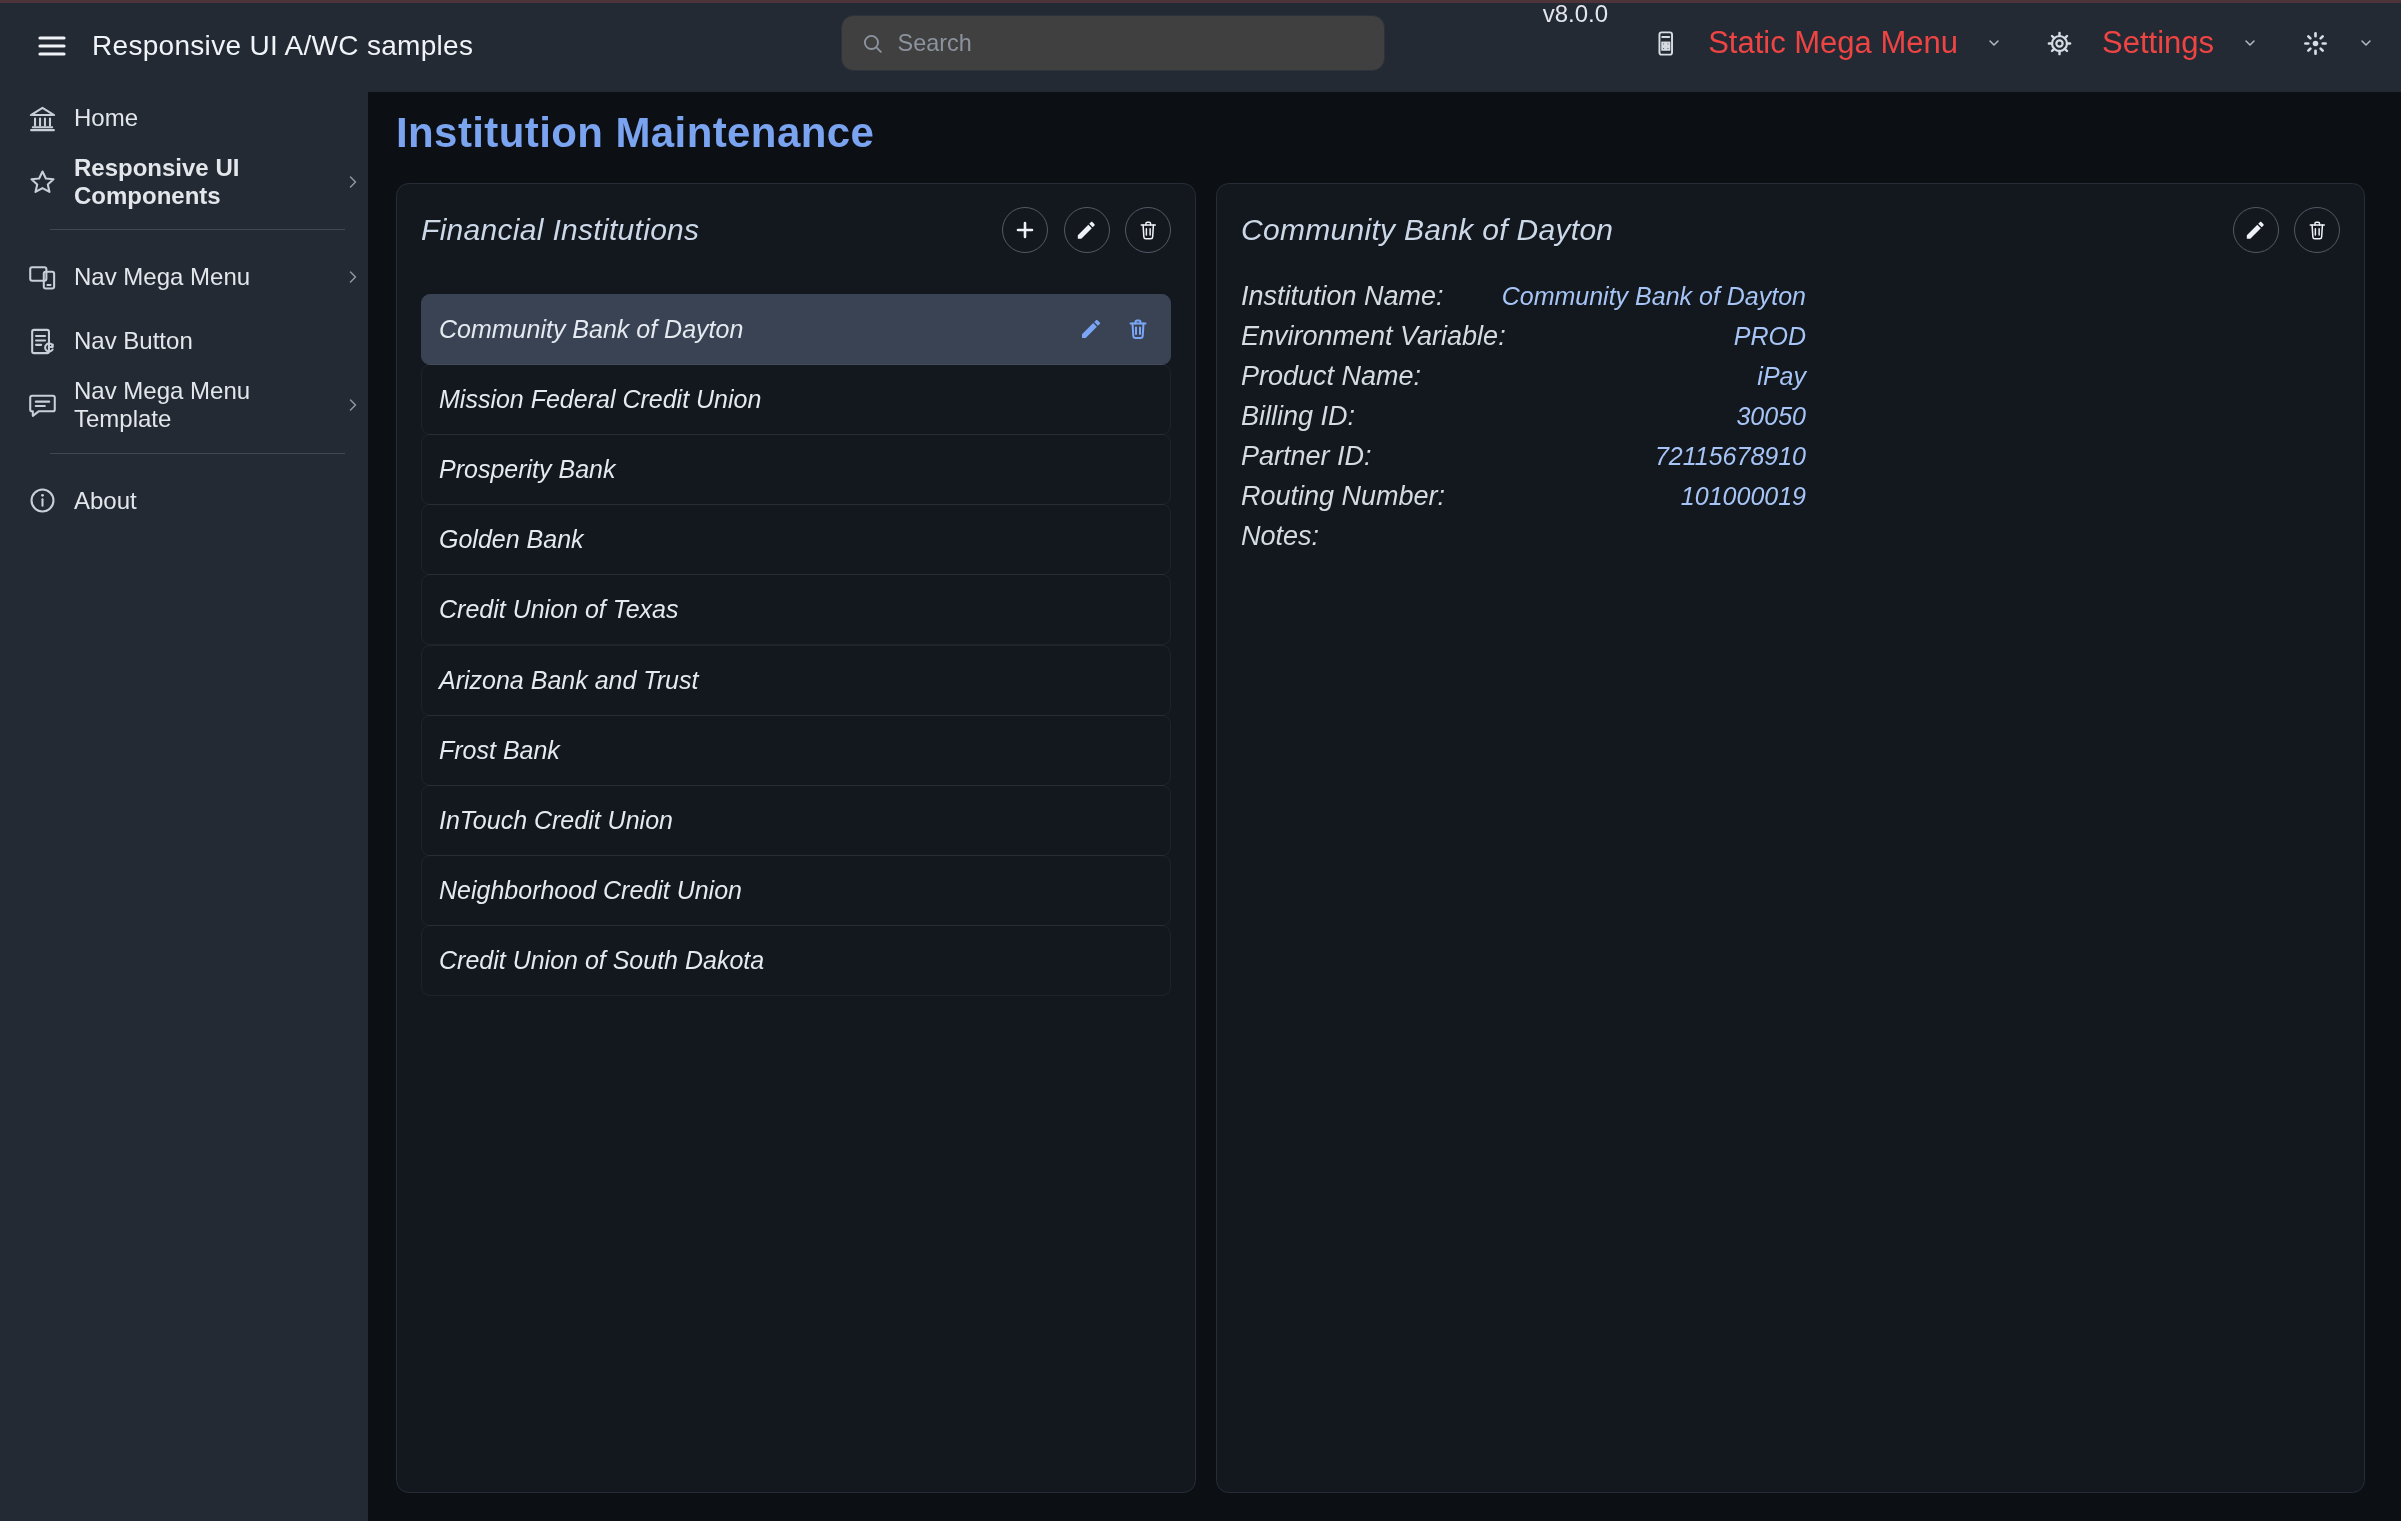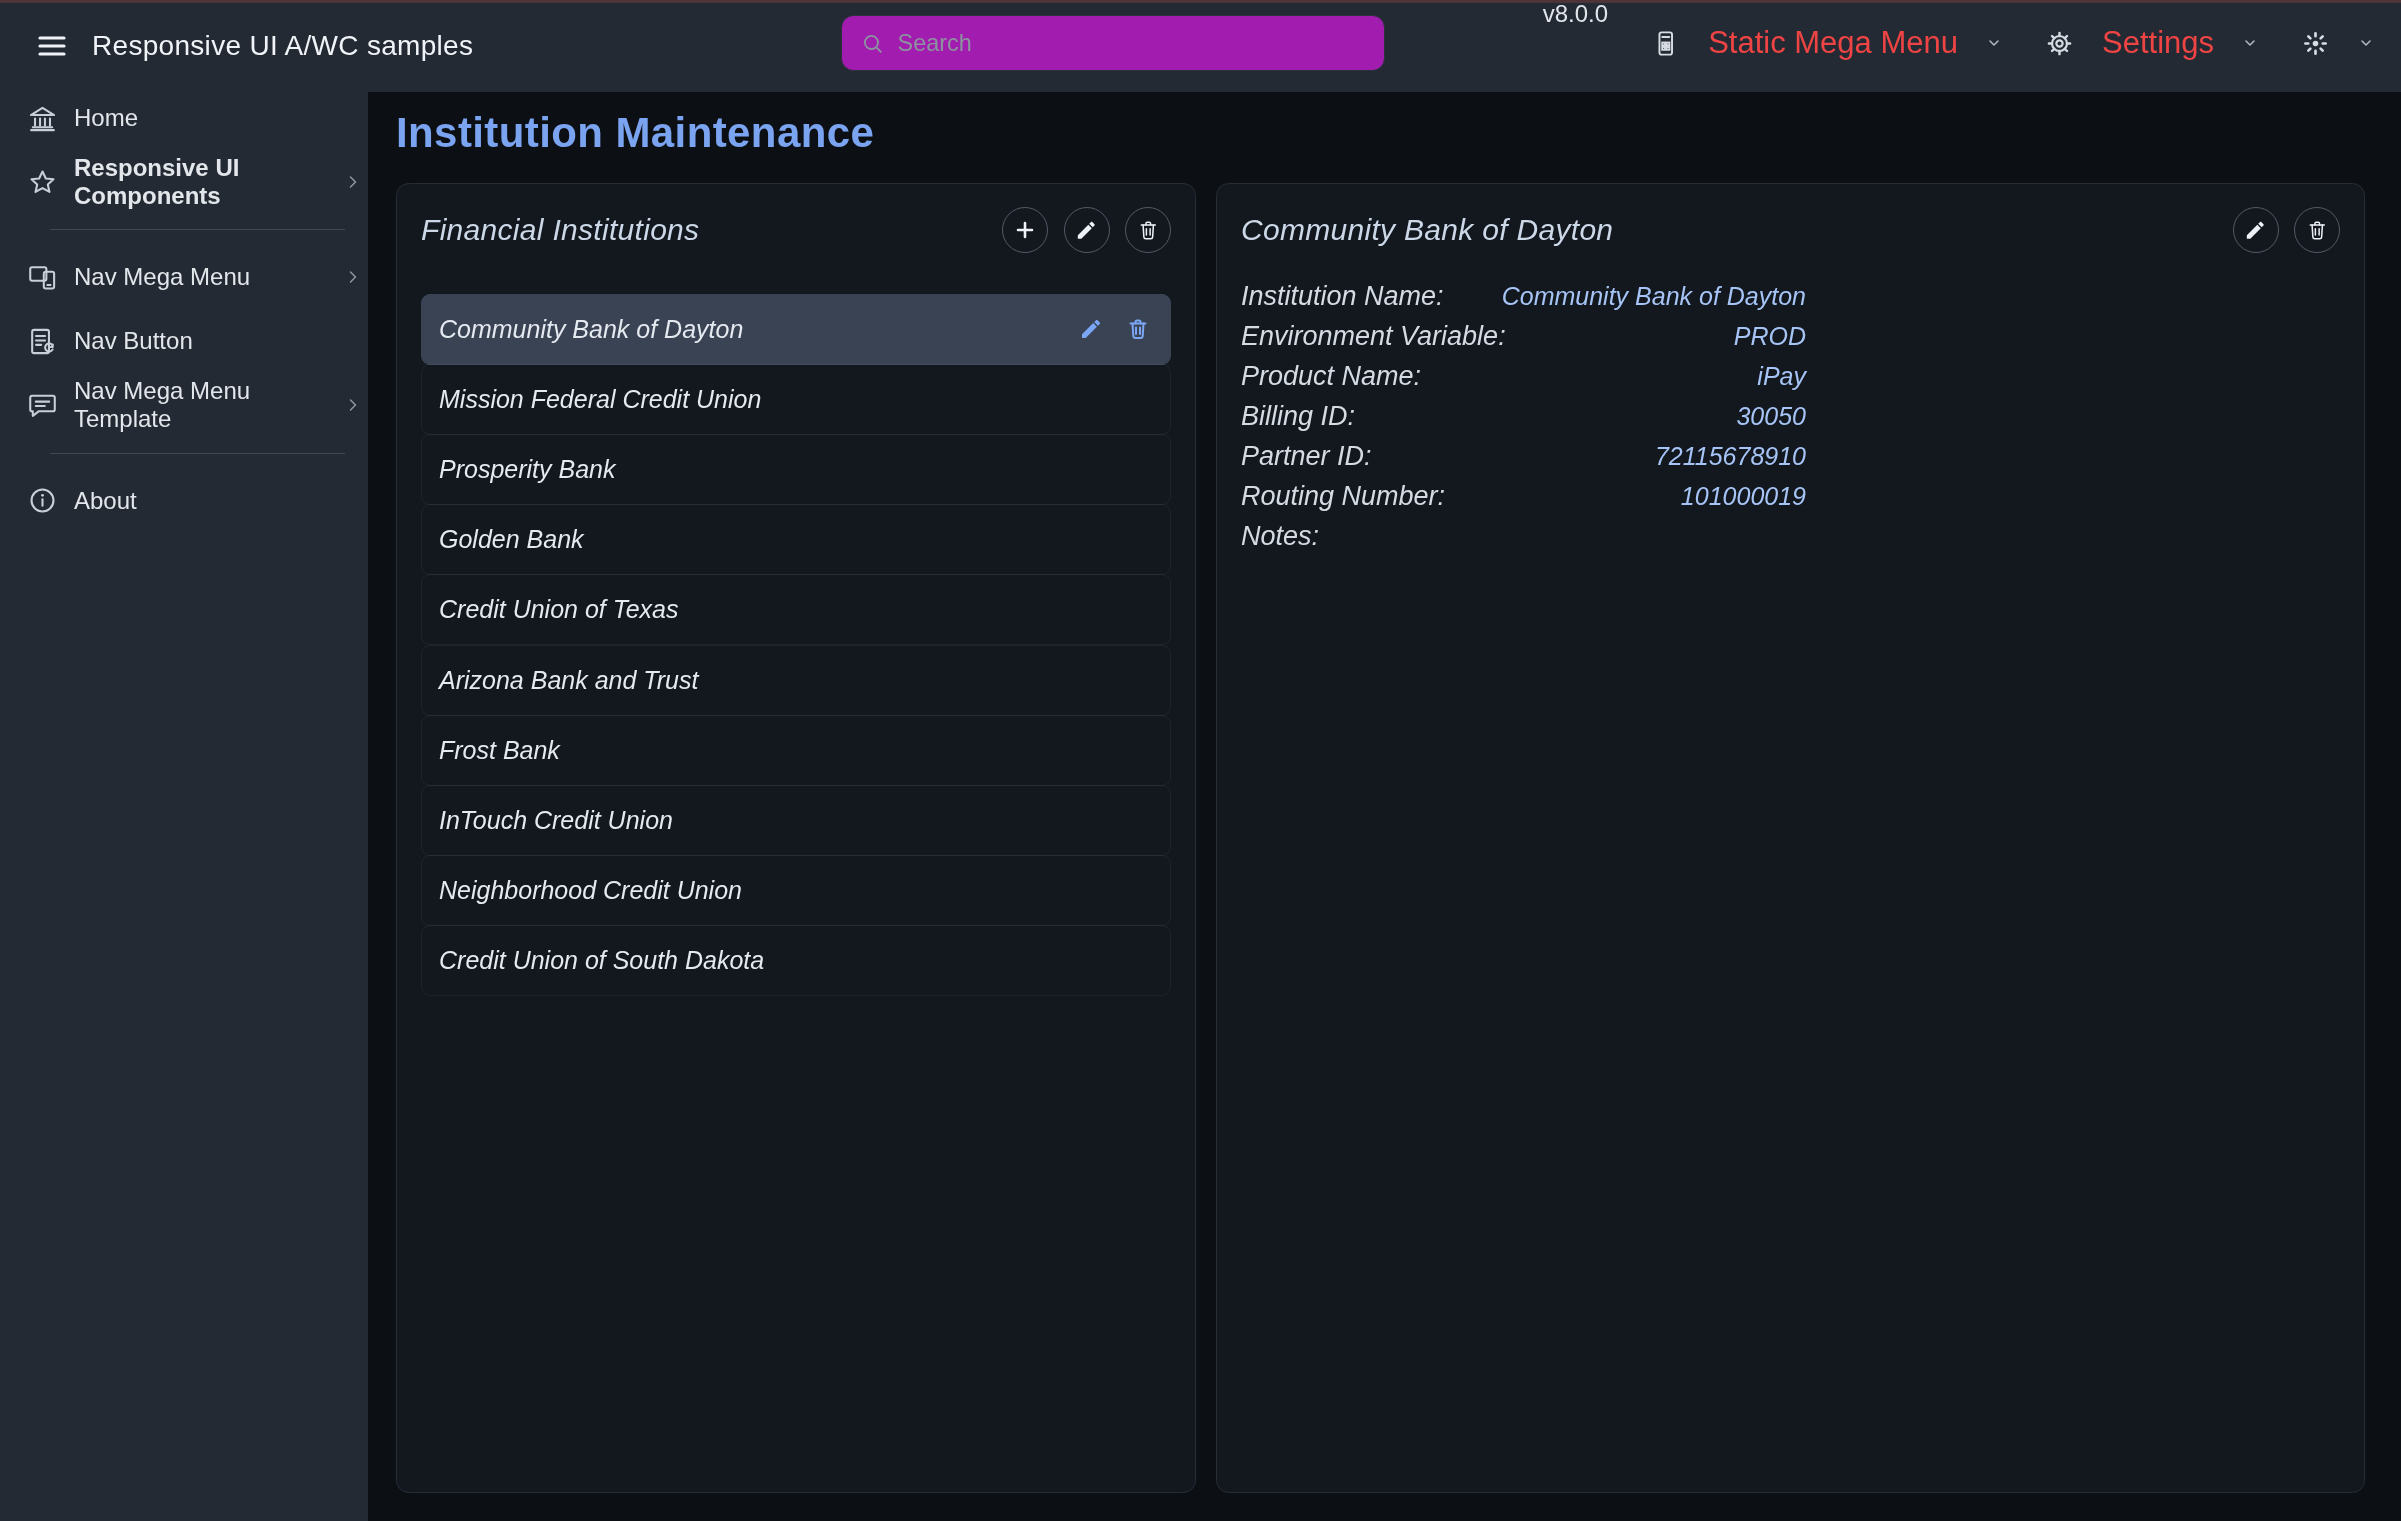--- a/index.html
+++ b/index.html
@@ -4,21 +4,21 @@
 <style>
   * { margin:0; padding:0; box-sizing:border-box; }
   html,body { width:2401px; height:1522px; background:#0c0f14; font-family:"Liberation Sans", sans-serif; overflow:hidden; }
   #app { position:relative; width:2401px; height:1522px; }
 
   
   .topbar { position:absolute; top:0; left:0; width:100%; height:92px; background:#232a33; display:flex; align-items:center; z-index:10; }
   .top-accent { position:absolute; top:0; left:0; width:100%; height:2.7px; background:#4d3438; }
   .hamburger { margin-left:27px; width:49px; height:49px; display:flex; align-items:center; justify-content:center; cursor:pointer; }
   .app-title { margin-left:16px; font-size:28px; color:#f0f3f7; font-weight:500; letter-spacing:0.3px; }
-  .searchbox { position:absolute; left:841px; top:15.3px; width:544px; height:56px; background:#a21caf; border:0.9px solid #2b323c; border-radius:12.6px; display:flex; align-items:center; padding:0 18px; gap:12.6px; }
+  .searchbox { position:absolute; left:841px; top:15.3px; width:544px; height:56px; background:#404040; border:0.9px solid #2b323c; border-radius:12.6px; display:flex; align-items:center; padding:0 18px; gap:12.6px; }
   .searchbox input { flex:1; background:transparent; border:none; outline:none; color:#dfe3e9; font-size:23.4px; font-family:"Liberation Sans", sans-serif; }
   .searchbox input::placeholder { color:#8b939e; }
   .topbar-right { position:absolute; right:27px; top:0; height:86px; display:flex; gap:43px; }
   .tb-item { display:flex; align-items:center; gap:28px; color:#ef4444; font-size:31px; cursor:pointer; }
   .tb-version { font-size:24px; color:#e2e6ec; }
   .chev-down { opacity:.85; }
 
   
   .sidebar { position:absolute; top:86px; left:0; width:368px; height:1435px; background:#232a33; padding-top:0; }
   .side-item { height:64px; display:flex; align-items:center; padding:0 5px 0 27px; gap:16px; color:#e3e7ec; font-size:24px; cursor:pointer; }

